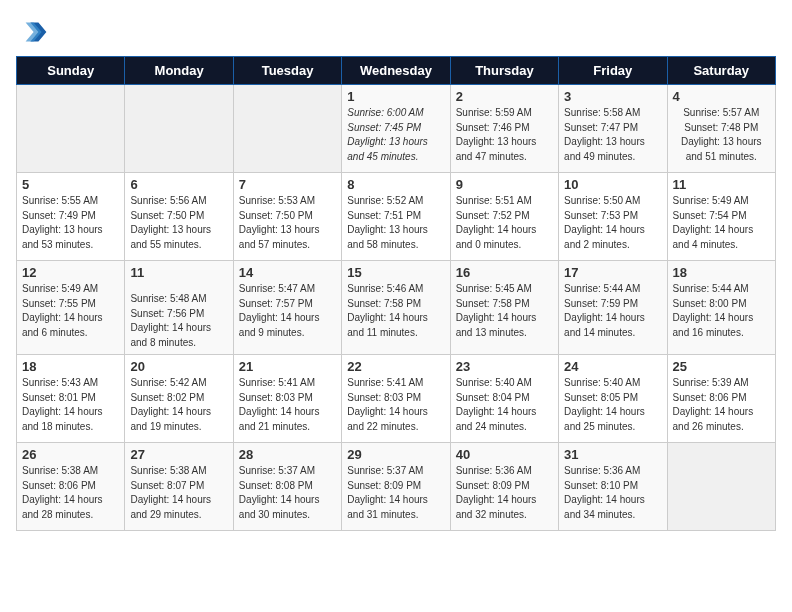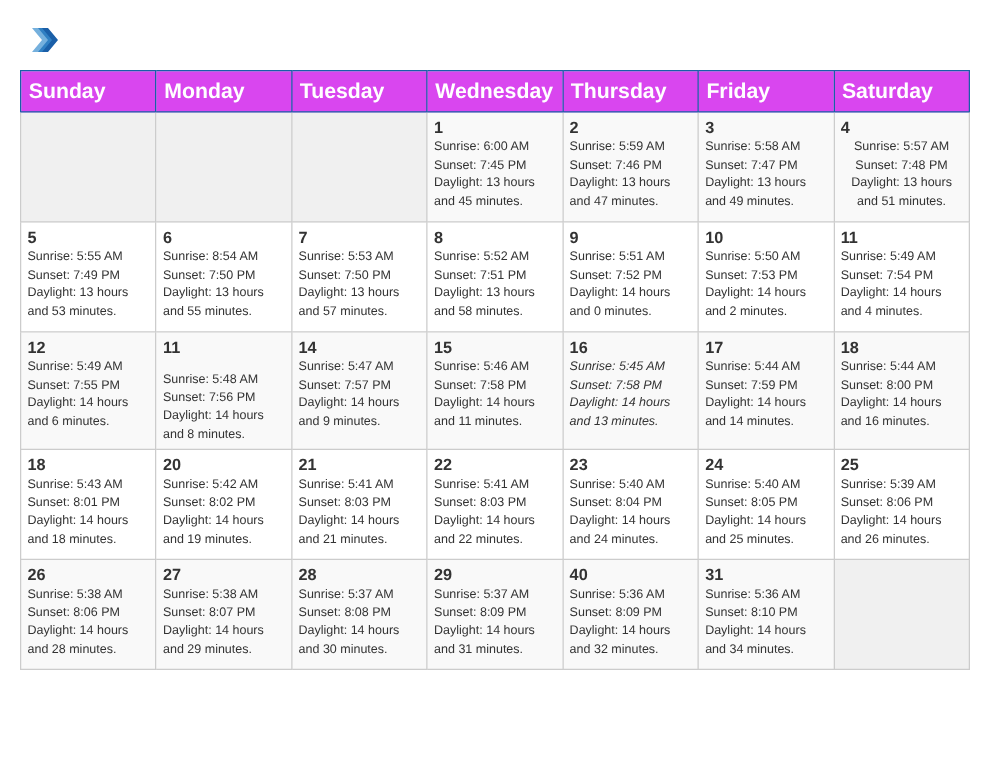--- a/index.html
+++ b/index.html
@@ -43,25 +43,25 @@
     .location {
       font-size: 14px;
       color: #555;
     }
     table {
       width: 100%;
       border-collapse: collapse;
       table-layout: fixed;
     }
     thead th {
-      background-color: #d946ef;
+      background-color: #0f172a;
       color: #fff;
-      text-align: left;
+      text-align: center;
       padding: 6px 6px;
-      font-size: 17px;
+      font-size: 13px;
       font-weight: bold;
       border: 1px solid #1a5fa8;
     }
     tbody td {
       border: 1px solid #ccc;
       vertical-align: top;
       padding: 4px 5px;
       font-size: 10.5px;
       color: #333;
       height: 88px;
@@ -119,21 +119,21 @@
         <th>Saturday</th>
       </tr>
   </thead>
   <tbody id="calendar-body">
   <tr>
         <td class="empty"></td>
         <td class="empty"></td>
         <td class="empty"></td>
         <td>
           <span class="day-number">1</span>
-          <div class="day-info" style="white-space: pre-line;">Sunrise: 6:00 AM
+          <div class="day-info" style="white-space: pre-line; font-style: italic;">Sunrise: 6:00 AM
 Sunset: 7:45 PM
 Daylight: 13 hours
 and 45 minutes.</div>
         </td>
         <td>
           <span class="day-number">2</span>
           <div class="day-info" style="white-space: pre-line;">Sunrise: 5:59 AM
 Sunset: 7:46 PM
 Daylight: 13 hours
 and 47 minutes.</div>
@@ -156,21 +156,21 @@
       <tr>
         <td>
           <span class="day-number">5</span>
           <div class="day-info" style="white-space: pre-line;">Sunrise: 5:55 AM
 Sunset: 7:49 PM
 Daylight: 13 hours
 and 53 minutes.</div>
         </td>
         <td>
           <span class="day-number">6</span>
-          <div class="day-info" style="white-space: pre-line;">Sunrise: 8:54 AM
+          <div class="day-info" style="white-space: pre-line;">Sunrise: 5:56 AM
 Sunset: 7:50 PM
 Daylight: 13 hours
 and 55 minutes.</div>
         </td>
         <td>
           <span class="day-number">7</span>
           <div class="day-info" style="white-space: pre-line;">Sunrise: 5:53 AM
 Sunset: 7:50 PM
 Daylight: 13 hours
 and 57 minutes.</div>
@@ -228,21 +228,21 @@
         </td>
         <td>
           <span class="day-number">15</span>
           <div class="day-info" style="white-space: pre-line;">Sunrise: 5:46 AM
 Sunset: 7:58 PM
 Daylight: 14 hours
 and 11 minutes.</div>
         </td>
         <td>
           <span class="day-number">16</span>
-          <div class="day-info" style="white-space: pre-line; font-style: italic;">Sunrise: 5:45 AM
+          <div class="day-info" style="white-space: pre-line;">Sunrise: 5:45 AM
 Sunset: 7:58 PM
 Daylight: 14 hours
 and 13 minutes.</div>
         </td>
         <td>
           <span class="day-number">17</span>
           <div class="day-info" style="white-space: pre-line;">Sunrise: 5:44 AM
 Sunset: 7:59 PM
 Daylight: 14 hours
 and 14 minutes.</div>

